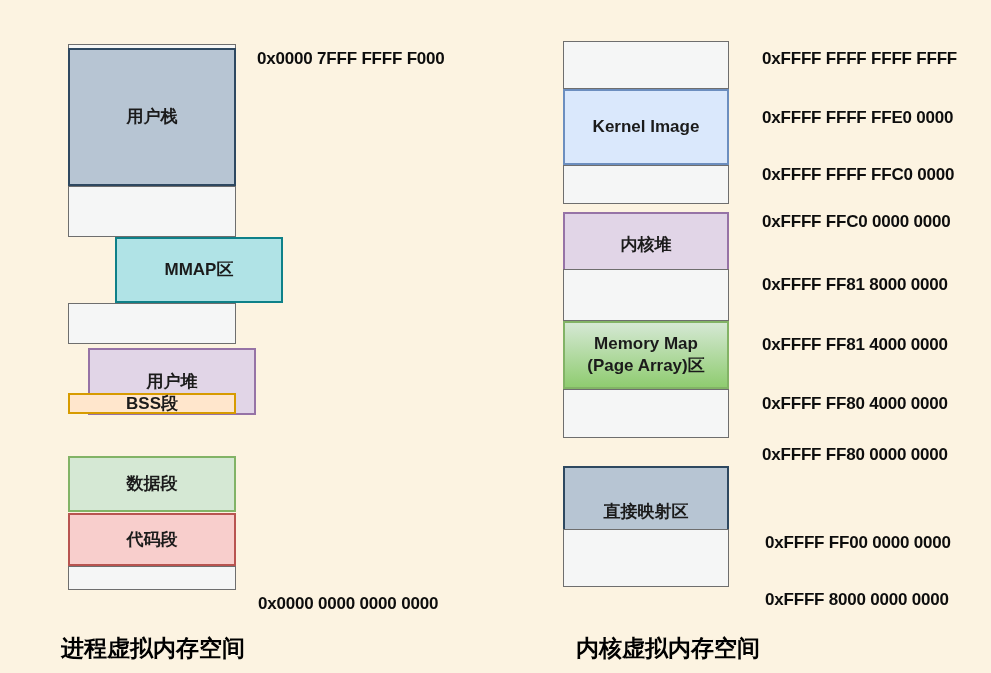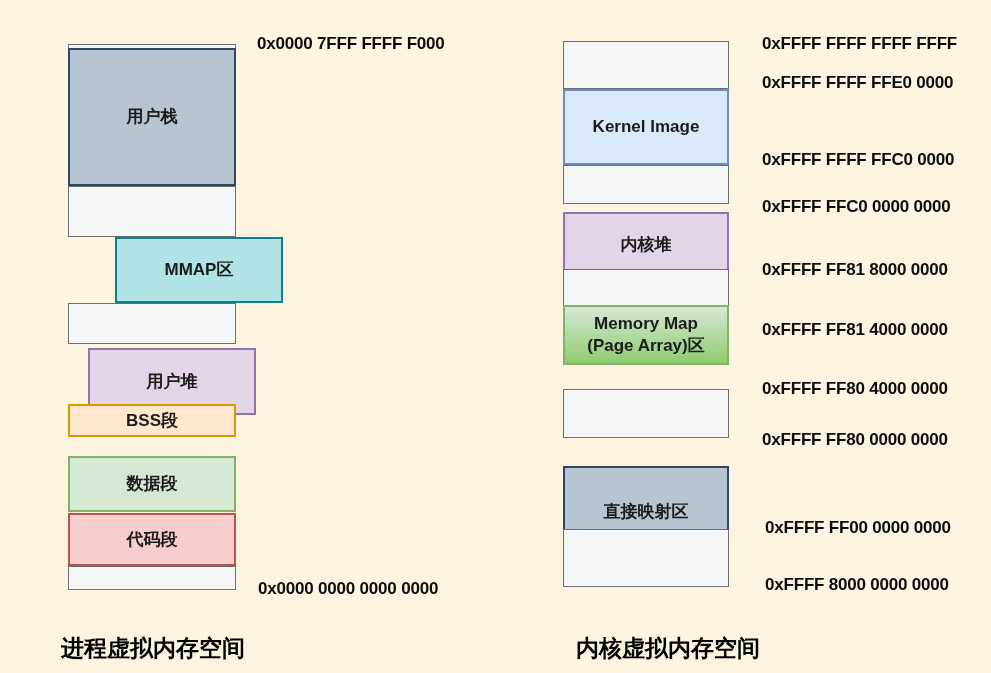--- a/index.html
+++ b/index.html
@@ -41,20 +41,21 @@
   }
   .addr {
     position: absolute;
     font-weight: bold;
     font-size: 17px;
     letter-spacing: -0.2px;
     color: #0d0d0d;
     white-space: nowrap;
     height: 22px;
     line-height: 22px;
+    margin-top: 15px;
   }
   .caption {
     position: absolute;
     font-weight: bold;
     font-size: 23px;
     color: #000;
     white-space: nowrap;
   }
 </style>
 </head>
@@ -73,21 +74,21 @@
   <div class="seg teal" style="left:68px; top:237px; width:168px; height:66px;margin-left:47px;">
     <span>MMAP区</span>
   </div>
 
   <div class="seg empty" style="left:68px; top:303px; width:168px; height:41px;"></div>
 
   <div class="seg purple" style="left:68px; top:348px; width:168px; height:67px;margin-left:20px;">
     <span>用户堆</span>
   </div>
 
-  <div class="seg orange" style="left:68px; top:404px; width:168px; height:33px;">
+  <div class="seg orange" style="left:68px; top:393px; width:168px; height:21px;">
     <span>BSS段</span>
   </div>
 
   <div class="seg green" style="left:68px; top:456px; width:168px; height:56px;">
     <span>数据段</span>
   </div>
 
   <div class="seg red" style="left:68px; top:513px; width:168px; height:53px;">
     <span>代码段</span>
   </div>
@@ -104,35 +105,35 @@
   </div>
 
   <div class="seg empty" style="left:563px; top:165px; width:166px; height:39px;"></div>
 
   <div class="seg purple" style="left:563px; top:204px; width:166px; height:65px;margin-top:8px;">
     <span>内核堆</span>
   </div>
 
   <div class="seg empty" style="left:563px; top:269px; width:166px; height:52px;"></div>
 
-  <div class="seg greengrad" style="left:563px; top:305px; width:166px; height:60px;">
+  <div class="seg greengrad" style="left:563px; top:321px; width:166px; height:68px;">
     <span>Memory Map</span>
     <span>(Page Array)区</span>
   </div>
 
   <div class="seg empty" style="left:563px; top:389px; width:166px; height:49px;"></div>
 
   <div class="seg bluegray" style="left:563px; top:438px; width:166px; height:91px;margin-top:28px;">
     <span>直接映射区</span>
   </div>
 
   <div class="seg empty" style="left:563px; top:529px; width:166px; height:58px;"></div>
 
   <div class="addr" style="left:762px; top:33px;">0xFFFF FFFF FFFF FFFF</div>
-  <div class="addr" style="left:762px; top:72px;">0xFFFF FFFF FFE0 0000</div>
+  <div class="addr" style="left:762px; top:92px;">0xFFFF FFFF FFE0 0000</div>
   <div class="addr" style="left:762px; top:149px;">0xFFFF FFFF FFC0 0000</div>
   <div class="addr" style="left:762px; top:196px;">0xFFFF FFC0 0000 0000</div>
   <div class="addr" style="left:762px; top:259px;">0xFFFF FF81 8000 0000</div>
   <div class="addr" style="left:762px; top:319px;">0xFFFF FF81 4000 0000</div>
   <div class="addr" style="left:762px; top:378px;">0xFFFF FF80 4000 0000</div>
   <div class="addr" style="left:762px; top:429px;">0xFFFF FF80 0000 0000</div>
   <div class="addr" style="left:765px; top:517px;">0xFFFF FF00 0000 0000</div>
   <div class="addr" style="left:765px; top:574px;">0xFFFF 8000 0000 0000</div>
 
   <div class="caption" style="left:61px; top:633px;">进程虚拟内存空间</div>

